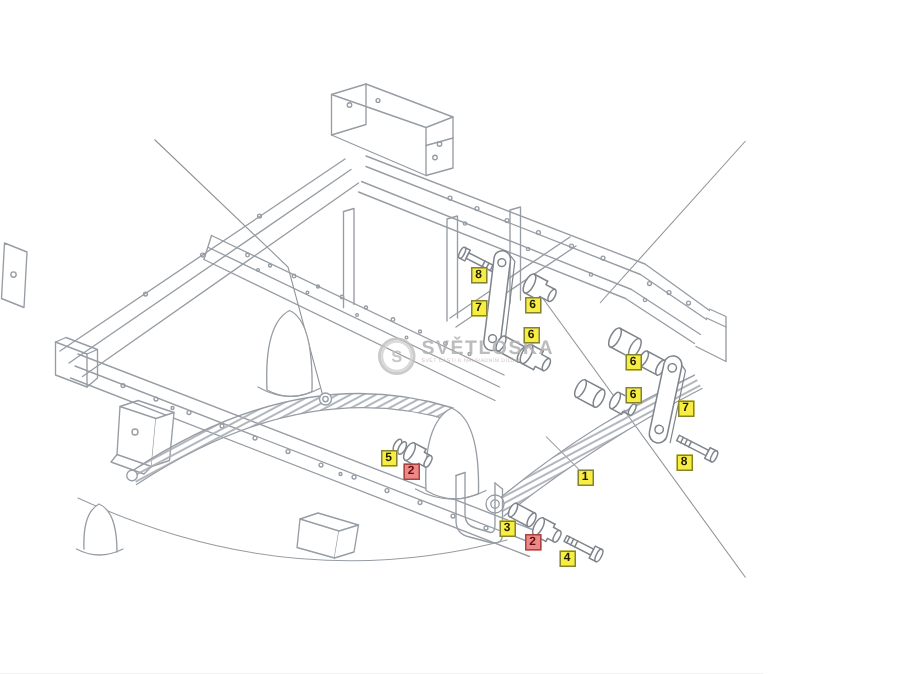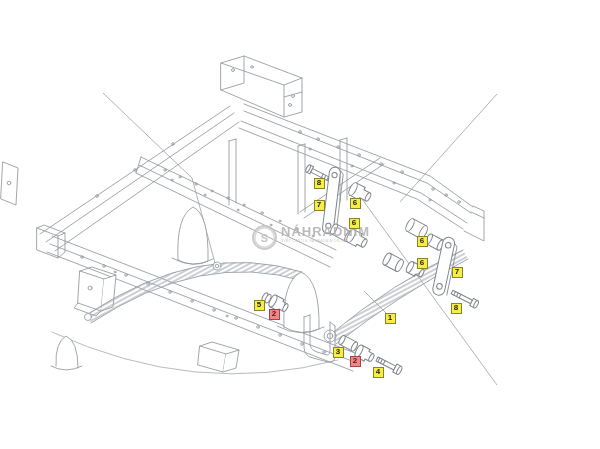--- a/index.html
+++ b/index.html
@@ -317,21 +317,21 @@
         <path d="M2,-2.2 L2,2.2 M5,-2.2 L5,2.2 M8,-2.2 L8,2.2"></path>
         <path d="M20,-4.5 L25,-4.5 L25,4.5 L20,4.5 Z" fill="#fff"></path>
         <ellipse cx="25" cy="0" rx="1.8" ry="4.5" fill="#fff"></ellipse>
       </g>
     </g>
   </svg>
 
   <div class="watermark">
     <div class="wm-logo">S</div>
     <div class="wm-text">
-      <span class="wm-brand">NÁHRADNÍM</span>
+      <span class="wm-brand">SVĚTLOSKA</span>
       <span class="wm-tagline">SVĚT ČÁSTI K NÁHRADNÍM DÍLŮM</span>
     </div>
   </div>
 
   <div id="callout-layer">
       <div class="callout yellow" style="left: 313.5px; top: 177.5px;">8</div>
       <div class="callout yellow" style="left: 313.5px; top: 199.5px;">7</div>
       <div class="callout yellow" style="left: 349.5px; top: 197.5px;">6</div>
       <div class="callout yellow" style="left: 348.5px; top: 217.5px;">6</div>
       <div class="callout yellow" style="left: 416.5px; top: 235.5px;">6</div>

